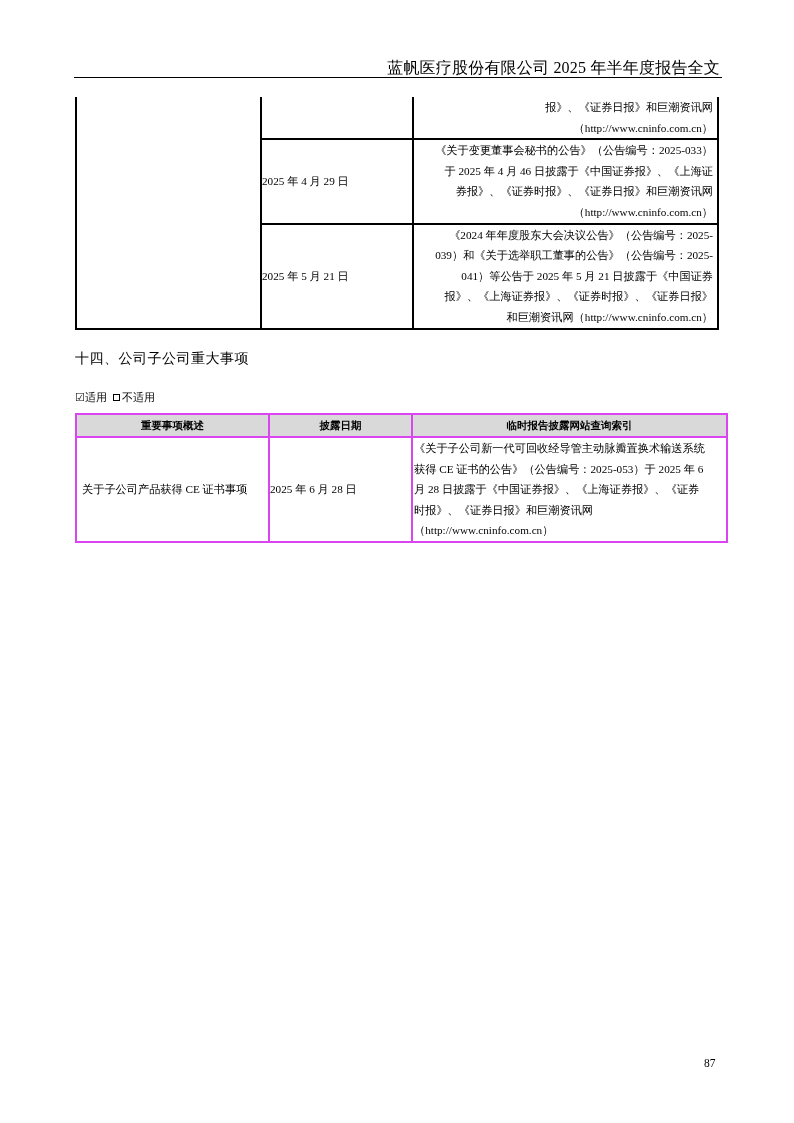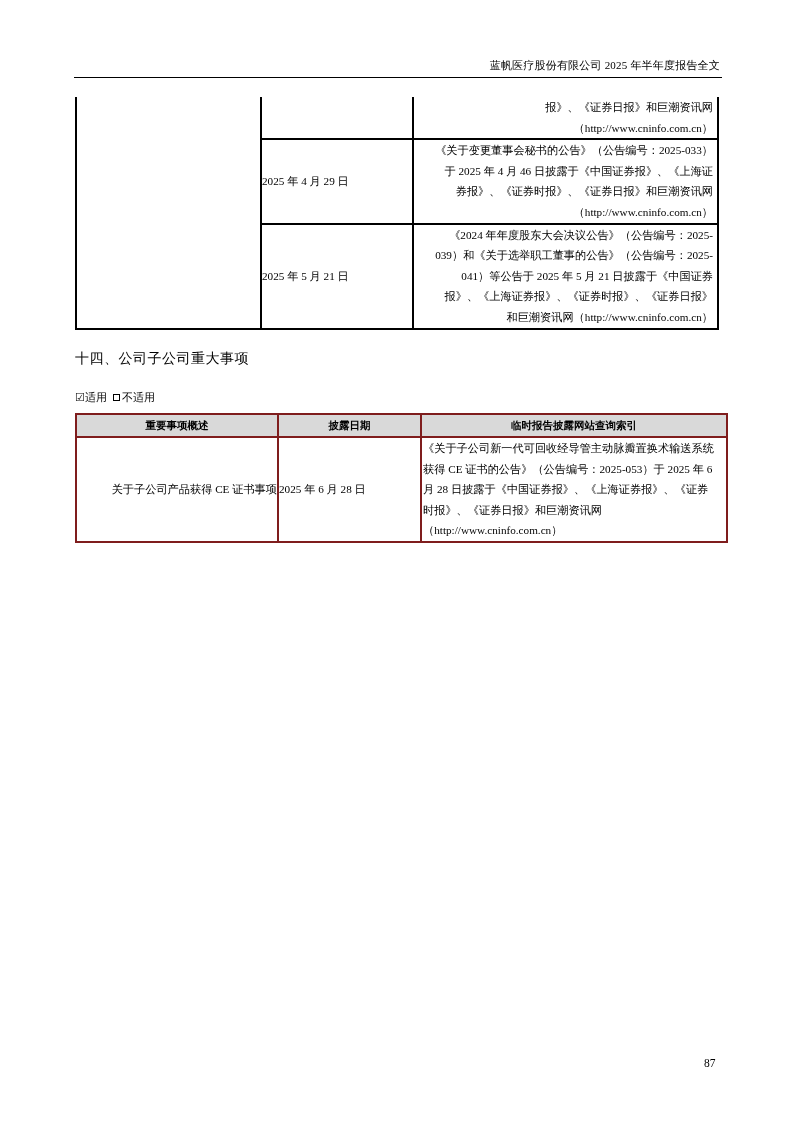--- a/index.html
+++ b/index.html
@@ -2,21 +2,21 @@
 <html><head>
 <meta charset="utf-8">
 <style>
   html, body { margin: 0; padding: 0; background: #ffffff; }
   body {
     width: 794px; height: 1123px; position: relative; overflow: hidden;
     font-family: "Liberation Serif", "DejaVu Serif", serif; color: #000;
   }
   .header-title {
     position: absolute; right: 74px; top: 58px;
-    font-size: 11px; letter-spacing: 0.2px;
+    font-size: 16px; letter-spacing: 0.2px;
   }
   .header-rule {
     position: absolute; left: 74px; width: 648px; top: 77px;
     height: 0; border-top: 1px solid #000;
   }
   
   .t1 {
     position: absolute; left: 75px; top: 97px; width: 644px;
     border-collapse: collapse; font-size: 11.2px;
   }
@@ -33,26 +33,26 @@
     position: absolute; left: 75px; top: 390px; font-size: 11px;
     font-family: "DejaVu Sans", sans-serif; display: flex; align-items: center; gap: 0;
   }
   .cb { display: inline-block; font-size: 11px; }
   .cb-box-small { display: inline-block; width: 5px; height: 5px; border: 1px solid #000; margin: 0 2px 0 6px; }
   
   .t2 {
     position: absolute; left: 75px; top: 413px; width: 653px;
     border-collapse: collapse; font-size: 11.2px;
   }
-  .t2 th, .t2 td { border: 2px solid #7f1d1d; padding: 0; margin-left: 12px; }
+  .t2 th, .t2 td { border: 2px solid #d946ef; padding: 0; margin-left: 12px; }
   .t2 th {
     background: #d9d9d9; font-weight: normal; height: 21px;
     font-family: "DejaVu Sans", sans-serif; font-size: 10.5px; font-weight: bold;
   }
-  .t2 .c1 { width: 186px; text-align: right; padding-left: 14px; }
+  .t2 .c1 { width: 186px; text-align: left; padding-left: 5px; }
   .t2 .c2 { width: 141px; text-align: left; padding-left: 0; }
   .t2 .c3 { padding: 0 0 0 1px; line-height: 20.6px; }
   .page-number { position: absolute; left: 704px; top: 1029px; font-size: 11.5px; margin-top: 28px; }
 </style>
 </head>
 <body>
 
 <div class="header-title">蓝帆医疗股份有限公司 2025 年半年度报告全文</div>
 <div class="header-rule"></div>
 

